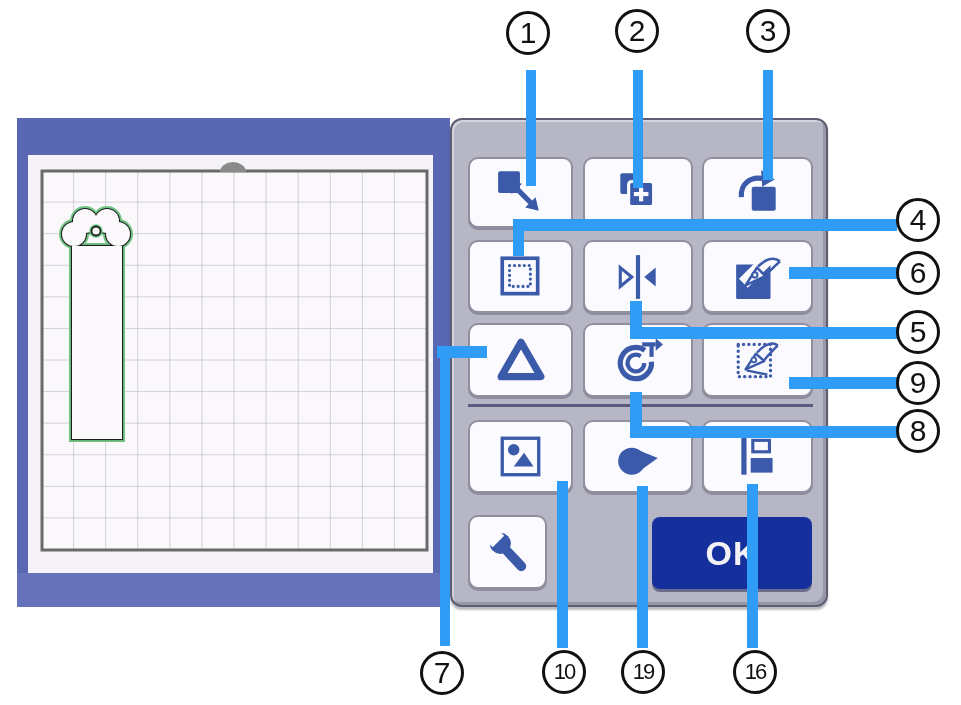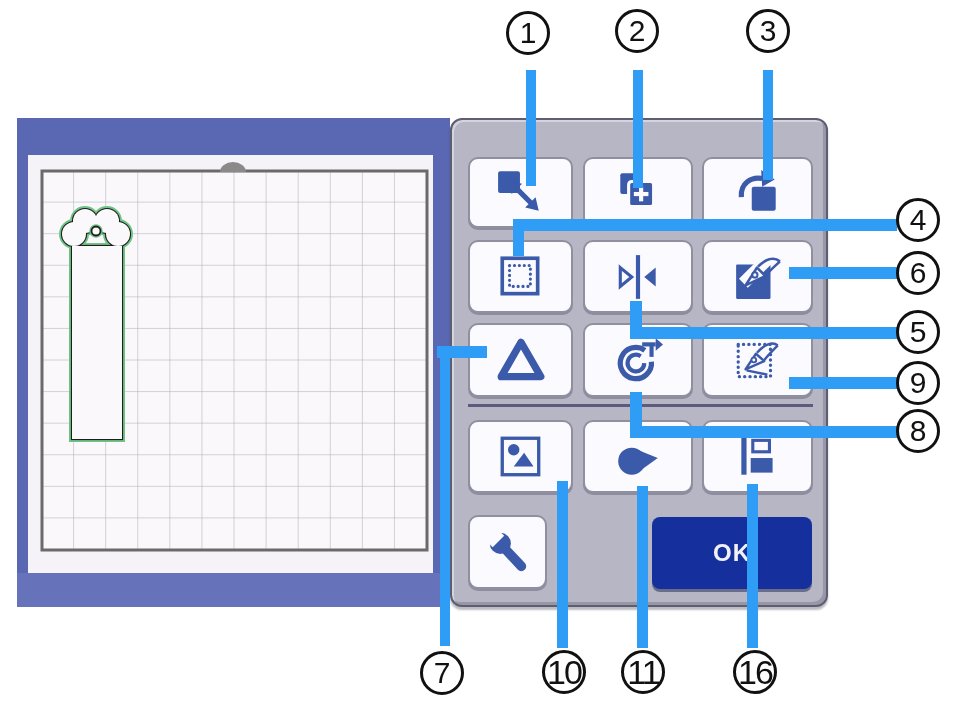--- a/index.html
+++ b/index.html
@@ -9,28 +9,28 @@
   #panel{position:absolute;left:450px;top:118px;width:378px;height:489px;box-sizing:border-box;
          background:#b6b6c4;border:2px solid #5e5e72;border-radius:12px;
          box-shadow:inset 2px 2px 0 #d4d4de, inset -3px -3px 0 #9797a8, 0 3px 2px rgba(60,60,80,.35);z-index:1;}
   .btn{position:absolute;box-sizing:border-box;background:#fbfafe;border:2px solid #8f8fa0;
        border-radius:10px;display:flex;align-items:center;justify-content:center;
        box-shadow:0 2px 0 rgba(80,80,105,.4);z-index:2;}
   #divider{position:absolute;left:468px;top:404px;width:345px;height:3px;background:#5b5b80;z-index:2;}
   #ok-btn{position:absolute;left:652px;top:517px;width:160px;height:72px;background:#15309c;
           border-radius:8px;display:flex;align-items:center;justify-content:center;
           box-shadow:0 3px 0 rgba(10,20,70,.45);z-index:2;}
-  #ok-btn span{color:#f2f2f6;font-size:24px;font-weight:bold;letter-spacing:1px;}
+  #ok-btn span{color:#f2f2f6;font-size:34px;font-weight:bold;letter-spacing:1px;}
   
   .ln{position:absolute;background:#2f9df5;z-index:3;}
   
   .co{position:absolute;width:38px;height:38px;border:3px solid #111;border-radius:50%;
       background:#fff;display:flex;align-items:center;justify-content:center;
       font-size:30px;color:#111;z-index:4;}
-  .co.w2{font-size:34px;letter-spacing:-2px;}
+  .co.w2{font-size:22px;letter-spacing:-2px;}
   svg{display:block;}
 </style>
 </head>
 <body>
 
 <div id="screen">
 
   <svg style="position:absolute;left:17px;top:118px;z-index:1" width="433" height="489" viewBox="17 118 433 489">
     <defs>
       <pattern id="gridp" x="42" y="171" width="32.083" height="31.583" patternUnits="userSpaceOnUse">
@@ -214,19 +214,19 @@
   <div class="co" style="left:896px;top:409px">
       <span>8</span>
     </div>
   <div class="co" style="left:420px;top:651px">
       <span>7</span>
     </div>
   <div class="co w2" style="left:542px;top:650px">
       <span>10</span>
     </div>
   <div class="co w2" style="left:621px;top:650px">
-      <span>11</span>
+      <span>19</span>
     </div>
   <div class="co w2" style="left:733px;top:650px">
       <span>16</span>
     </div>
 
 </div>
 
 </body></html>

